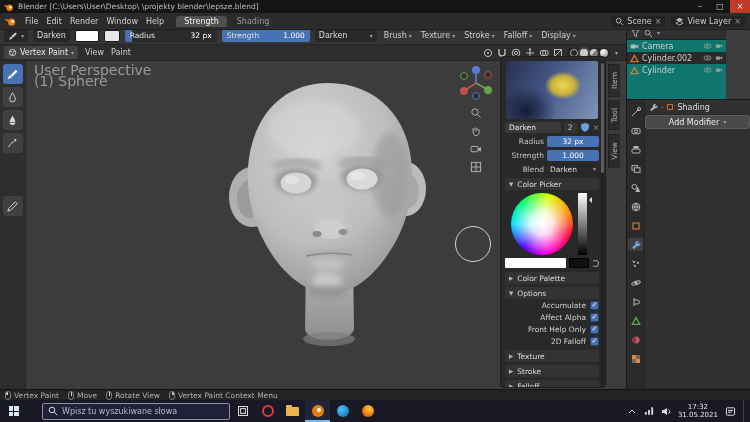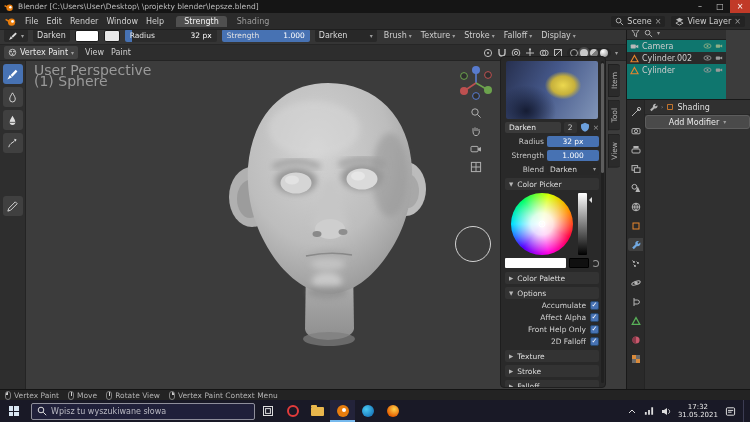--- a/index.html
+++ b/index.html
@@ -119,21 +119,21 @@
 .mouse.l::before{content:"";position:absolute;left:0;top:0;width:2px;height:3px;background:#cfcfcf;border-radius:2px 0 0 0}
 .mouse.m::before{content:"";position:absolute;left:1.5px;top:0;width:1.5px;height:4px;background:#cfcfcf}
 .mouse.r::before{content:"";position:absolute;right:0;top:0;width:2px;height:3px;background:#cfcfcf;border-radius:0 2px 0 0}
 .sb-stats{margin-left:auto;color:#8d8d8d}
 
 
 .taskbar{position:absolute;left:0;top:400px;width:750px;height:22px;background:#191926;display:flex;align-items:center;z-index:10}
 .start{width:27px;height:22px;display:flex;align-items:center;justify-content:center}
 .winlogo{width:10px;height:10px;display:grid;grid-template-columns:1fr 1fr;gap:1px}
 .winlogo span{background:#d9e6f2}
-.tb-search{width:224px;height:17px;background:#20203a;border:1px solid #8f8f9b;border-radius:2px;display:flex;align-items:center;gap:4px;padding:0 5px;margin-left:4px}
+.tb-search{width:188px;height:17px;background:#20203a;border:1px solid #8f8f9b;border-radius:2px;display:flex;align-items:center;gap:4px;padding:0 5px;margin-left:15px}
 .tb-search input{flex:1;background:transparent;border:none;outline:none;color:#d6d6d6;font-size:8px;font-family:inherit}
 .tb-search input::placeholder{color:#b9b9c2}
 .tb-app{width:25px;height:22px;display:flex;align-items:center;justify-content:center}
 .tb-app.running{background:#23233a;box-shadow:inset 0 -2px 0 #76b9ed}
 .disc{width:12px;height:12px;border-radius:50%}
 .opera{border:2.5px solid #e23b3b;background:transparent;width:12px;height:12px}
 .folder{position:relative;width:13px;height:9px;background:#e8b64c;border-radius:1px}
 .folder::before{content:"";position:absolute;left:0;top:-2px;width:6px;height:2px;background:#e8b64c;border-radius:1px 1px 0 0}
 .blenderdot{background:#e87d0d;position:relative}
 .blenderdot::after{content:"";position:absolute;left:5.5px;top:3px;width:4px;height:4px;background:#fff;border-radius:50%}

